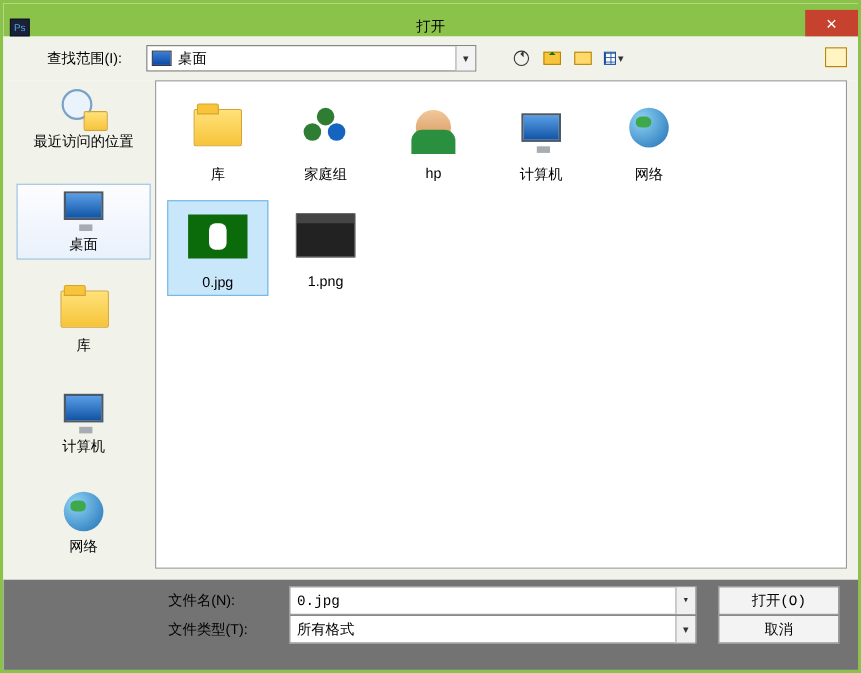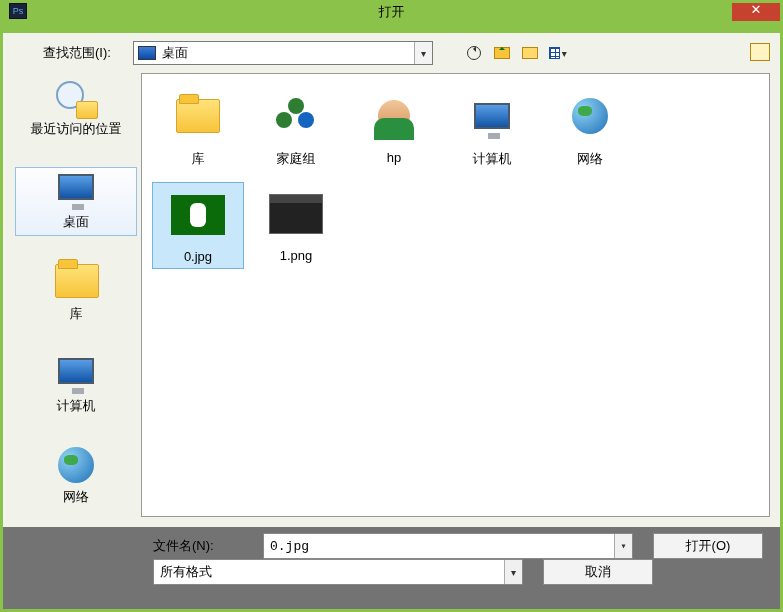--- a/index.html
+++ b/index.html
@@ -8,21 +8,21 @@
   font-family: "Microsoft YaHei", SimSun, Arial, sans-serif;
   font-size: 13px;
   background: #fff;
   border: 3px solid #8bc34a;
   display: flex; flex-direction: column;
   overflow: hidden;
 }
 
 .titlebar {
   height: 30px; background: #8bc34a;
-  display: flex; align-items: flex-start;
+  display: flex; align-items: flex-end;
   position: relative;
 }
 .titlebar .app-icon {
   width: 18px; height: 16px; margin: 0 6px;
   background: #1a223a; color:#5aa7e1; font-size:9px;
   display:flex;align-items:center;justify-content:center;
   border:1px solid #0d1422;
 }
 .titlebar .title {
   position:absolute; left:50%; transform:translateX(-50%);
@@ -130,21 +130,21 @@
   width:370px; height:26px; border:1px solid #888; background:#fff;
   padding:0 6px; display:flex; align-items:center; position:relative;
   font-family:"Courier New", monospace;
 }
 .row .dd2 { position:absolute; right:0; top:0; width:18px; height:24px;
   border-left:1px solid #aaa; background:#f0f0f0;
   display:flex;align-items:center;justify-content:center; }
 .btn {
   width:110px; height:26px; margin-left:20px;
   background:#f3f3f3; border:1px solid #888;
-  display:flex;align-items:center;justify-content:center;
+  display:flex;align-items:center;justify-content:center;font-family:Liberation Mono, monospace;
 }
 
 
 .folder { width:44px;height:34px;background:linear-gradient(#ffe27a,#f7c43a);border:1px solid #d9a32a;border-radius:2px;position:relative; }
 .folder::before{content:"";position:absolute;top:-6px;left:2px;width:18px;height:8px;background:#f7c43a;border:1px solid #d9a32a;border-radius:2px 2px 0 0;}
 .monitor{width:36px;height:26px;background:linear-gradient(#5a9de6,#1154a5);border:2px solid #4a5a6a;position:relative;}
 .monitor::after{content:"";position:absolute;left:12px;top:28px;width:12px;height:6px;background:#a7abb2;}
 .globe{width:36px;height:36px;border-radius:50%;background:radial-gradient(circle at 30% 30%,#8fd3f4,#1e6fb6);position:relative;overflow:hidden;}
 .globe::after{content:"";position:absolute;left:6px;top:8px;width:14px;height:10px;background:#3fa84b;border-radius:40%;}
 .people{position:relative;width:40px;height:36px;}
@@ -309,20 +309,21 @@
       <span>0.jpg</span>
       <div class="dd2">
           <span class="chev">▾</span>
         </div>
     </div>
     <div class="btn">
       <span>打开(O)</span>
     </div>
   </div>
   <div class="row">
+    <span class="flabel">文件类型(T):</span>
     <div class="combo" style="font-family:'Microsoft YaHei',sans-serif">
       <span>所有格式</span>
       <div class="dd2">
           <span class="chev">▾</span>
         </div>
     </div>
     <div class="btn">
       <span>取消</span>
     </div>
   </div>

